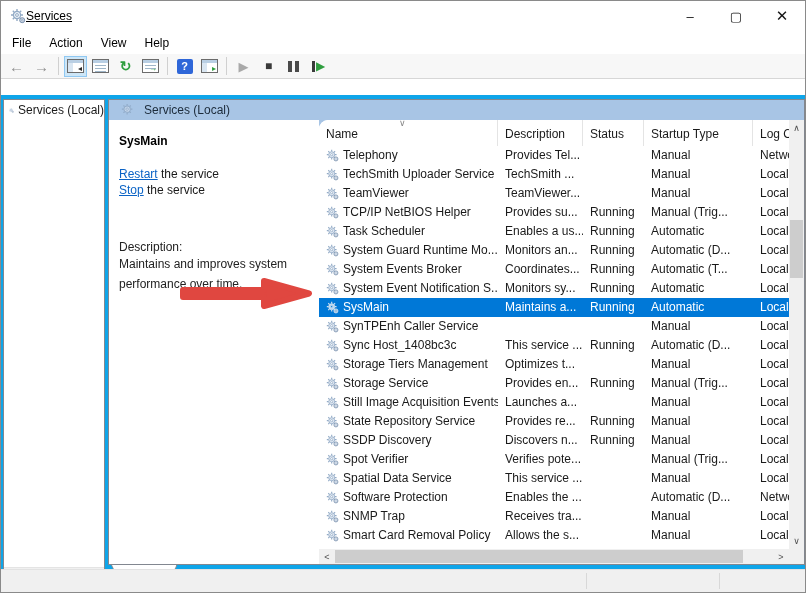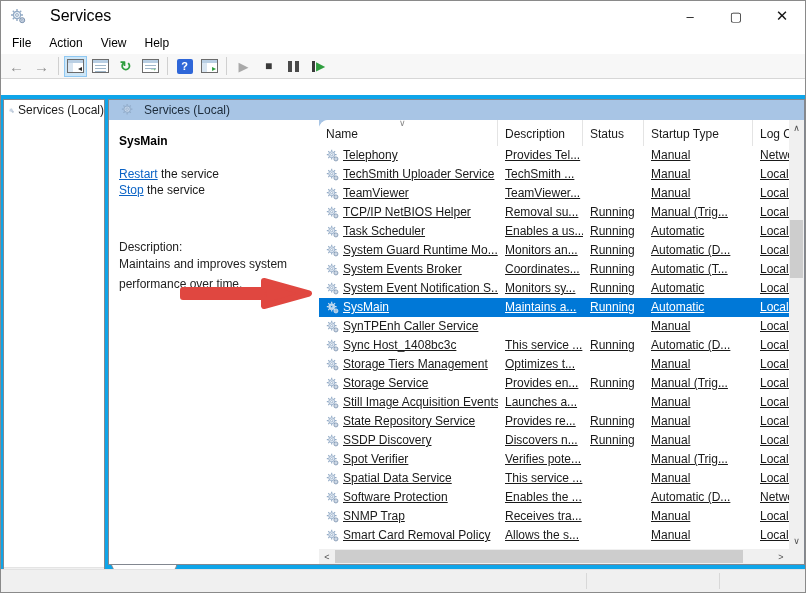--- a/index.html
+++ b/index.html
@@ -6,21 +6,21 @@
   html,body { background:#e8e8e8; }
   body { font-family:"Liberation Sans", sans-serif; font-size:12px; color:#1a1a1a; }
 
   .window { position:relative; width:806px; height:593px; background:#ffffff;
             border:1px solid #8a8a8a; overflow:hidden; }
 
   
   .titlebar { position:absolute; left:0; top:0; width:100%; height:30px; background:#ffffff;
               display:flex; align-items:center; }
   .titlebar .app-icon { margin-left:9px; width:16px; height:16px; }
-  .titlebar .title { margin-left:24px; font-size:16px; color:#000; }
+  .titlebar .title { margin-left:0; font-size:12px; color:#000;text-decoration:underline; }
   .win-controls { position:absolute; right:0; top:0; height:30px; display:flex; }
   .win-btn { width:46px; height:30px; display:flex; align-items:center; justify-content:center;
              font-size:13px; color:#111; }
   .win-btn.close { font-size:15px; }
 
   
   .menubar { position:absolute; left:0; top:30px; width:100%; height:23px; background:#ffffff;
              display:flex; align-items:center; padding-left:2px; }
   .menu-item { padding:3px 9px; font-size:12px; color:#000; }
 
@@ -83,21 +83,21 @@
   
   .list-area { position:absolute; left:210px; top:0; right:0; bottom:0; background:#ffffff;
                border-top-left-radius:9px; overflow:hidden; }
   .lheader { position:absolute; left:0; top:0; right:15px; height:26px; background:#ffffff; display:flex; }
   .hcell { position:relative; border-right:1px solid #e4e4e4; padding:7px 0 0 7px; font-size:12px; color:#1a1a1a;
            white-space:nowrap; overflow:hidden; }
   .sort-glyph { position:absolute; left:80px; top:-2px; font-size:9px; color:#888; }
   .c-name { width:179px; } .c-desc { width:85px; } .c-status { width:61px; }
   .c-startup { width:109px; } .c-logon { flex:1; }
   .rows { position:absolute; left:0; top:26px; right:15px; bottom:15px; overflow:hidden; }
-  .trow { display:flex; height:19px; align-items:flex-end;text-decoration:underline; }
+  .trow { display:flex; height:19px; align-items:flex-end; }
   .trow .cell { padding-left:7px; white-space:nowrap; overflow:hidden; height:19px; line-height:19px; }
   .trow.selected { background:#0078d7; color:#ffffff; }
   .name-cell { display:flex; align-items:center; gap:4px; }
   .name-cell svg { flex:0 0 auto; }
 
   
   .vscroll { position:absolute; right:0; top:0; width:15px; bottom:15px; background:#f0f0f0; }
   .vscroll .arr { position:absolute; left:0; width:100%; height:16px; display:flex; align-items:center;
                   justify-content:center; font-size:9px; color:#505050; }
   .vscroll .arr.up { top:0; } .vscroll .arr.down { bottom:0; }
@@ -325,21 +325,21 @@
               <div class="trow">
                 <div class="cell c-name name-cell">
                   <svg viewBox="0 0 16 16" width="13" height="13">
                     <path stroke="#93abc6" stroke-width="1.4" fill="none" d="M7 1v2M7 11v2M1 7h2M11 7h2M2.8 2.8l1.4 1.4M9.8 9.8l1.4 1.4M2.8 11.2l1.4-1.4M9.8 4.2l1.4-1.4"></path>
                     <circle cx="7" cy="7" r="3.6" fill="#eaf0f7" stroke="#93abc6" stroke-width="1.2"></circle>
                     <circle cx="7" cy="7" r="1.4" fill="#ffffff" stroke="#93abc6" stroke-width="1"></circle>
                     <circle cx="12.2" cy="12.2" r="2.5" fill="#cdd8e6" stroke="#7c92ae" stroke-width="1"></circle>
                   </svg>
                   <span>TCP/IP NetBIOS Helper</span>
                 </div>
-                <div class="cell c-desc">Removal su...</div>
+                <div class="cell c-desc">Provides su...</div>
                 <div class="cell c-status">Running</div>
                 <div class="cell c-startup">Manual (Trig...</div>
                 <div class="cell c-logon">Local Se</div>
               </div>
               <div class="trow">
                 <div class="cell c-name name-cell">
                   <svg viewBox="0 0 16 16" width="13" height="13">
                     <path stroke="#93abc6" stroke-width="1.4" fill="none" d="M7 1v2M7 11v2M1 7h2M11 7h2M2.8 2.8l1.4 1.4M9.8 9.8l1.4 1.4M2.8 11.2l1.4-1.4M9.8 4.2l1.4-1.4"></path>
                     <circle cx="7" cy="7" r="3.6" fill="#eaf0f7" stroke="#93abc6" stroke-width="1.2"></circle>
                     <circle cx="7" cy="7" r="1.4" fill="#ffffff" stroke="#93abc6" stroke-width="1"></circle>

